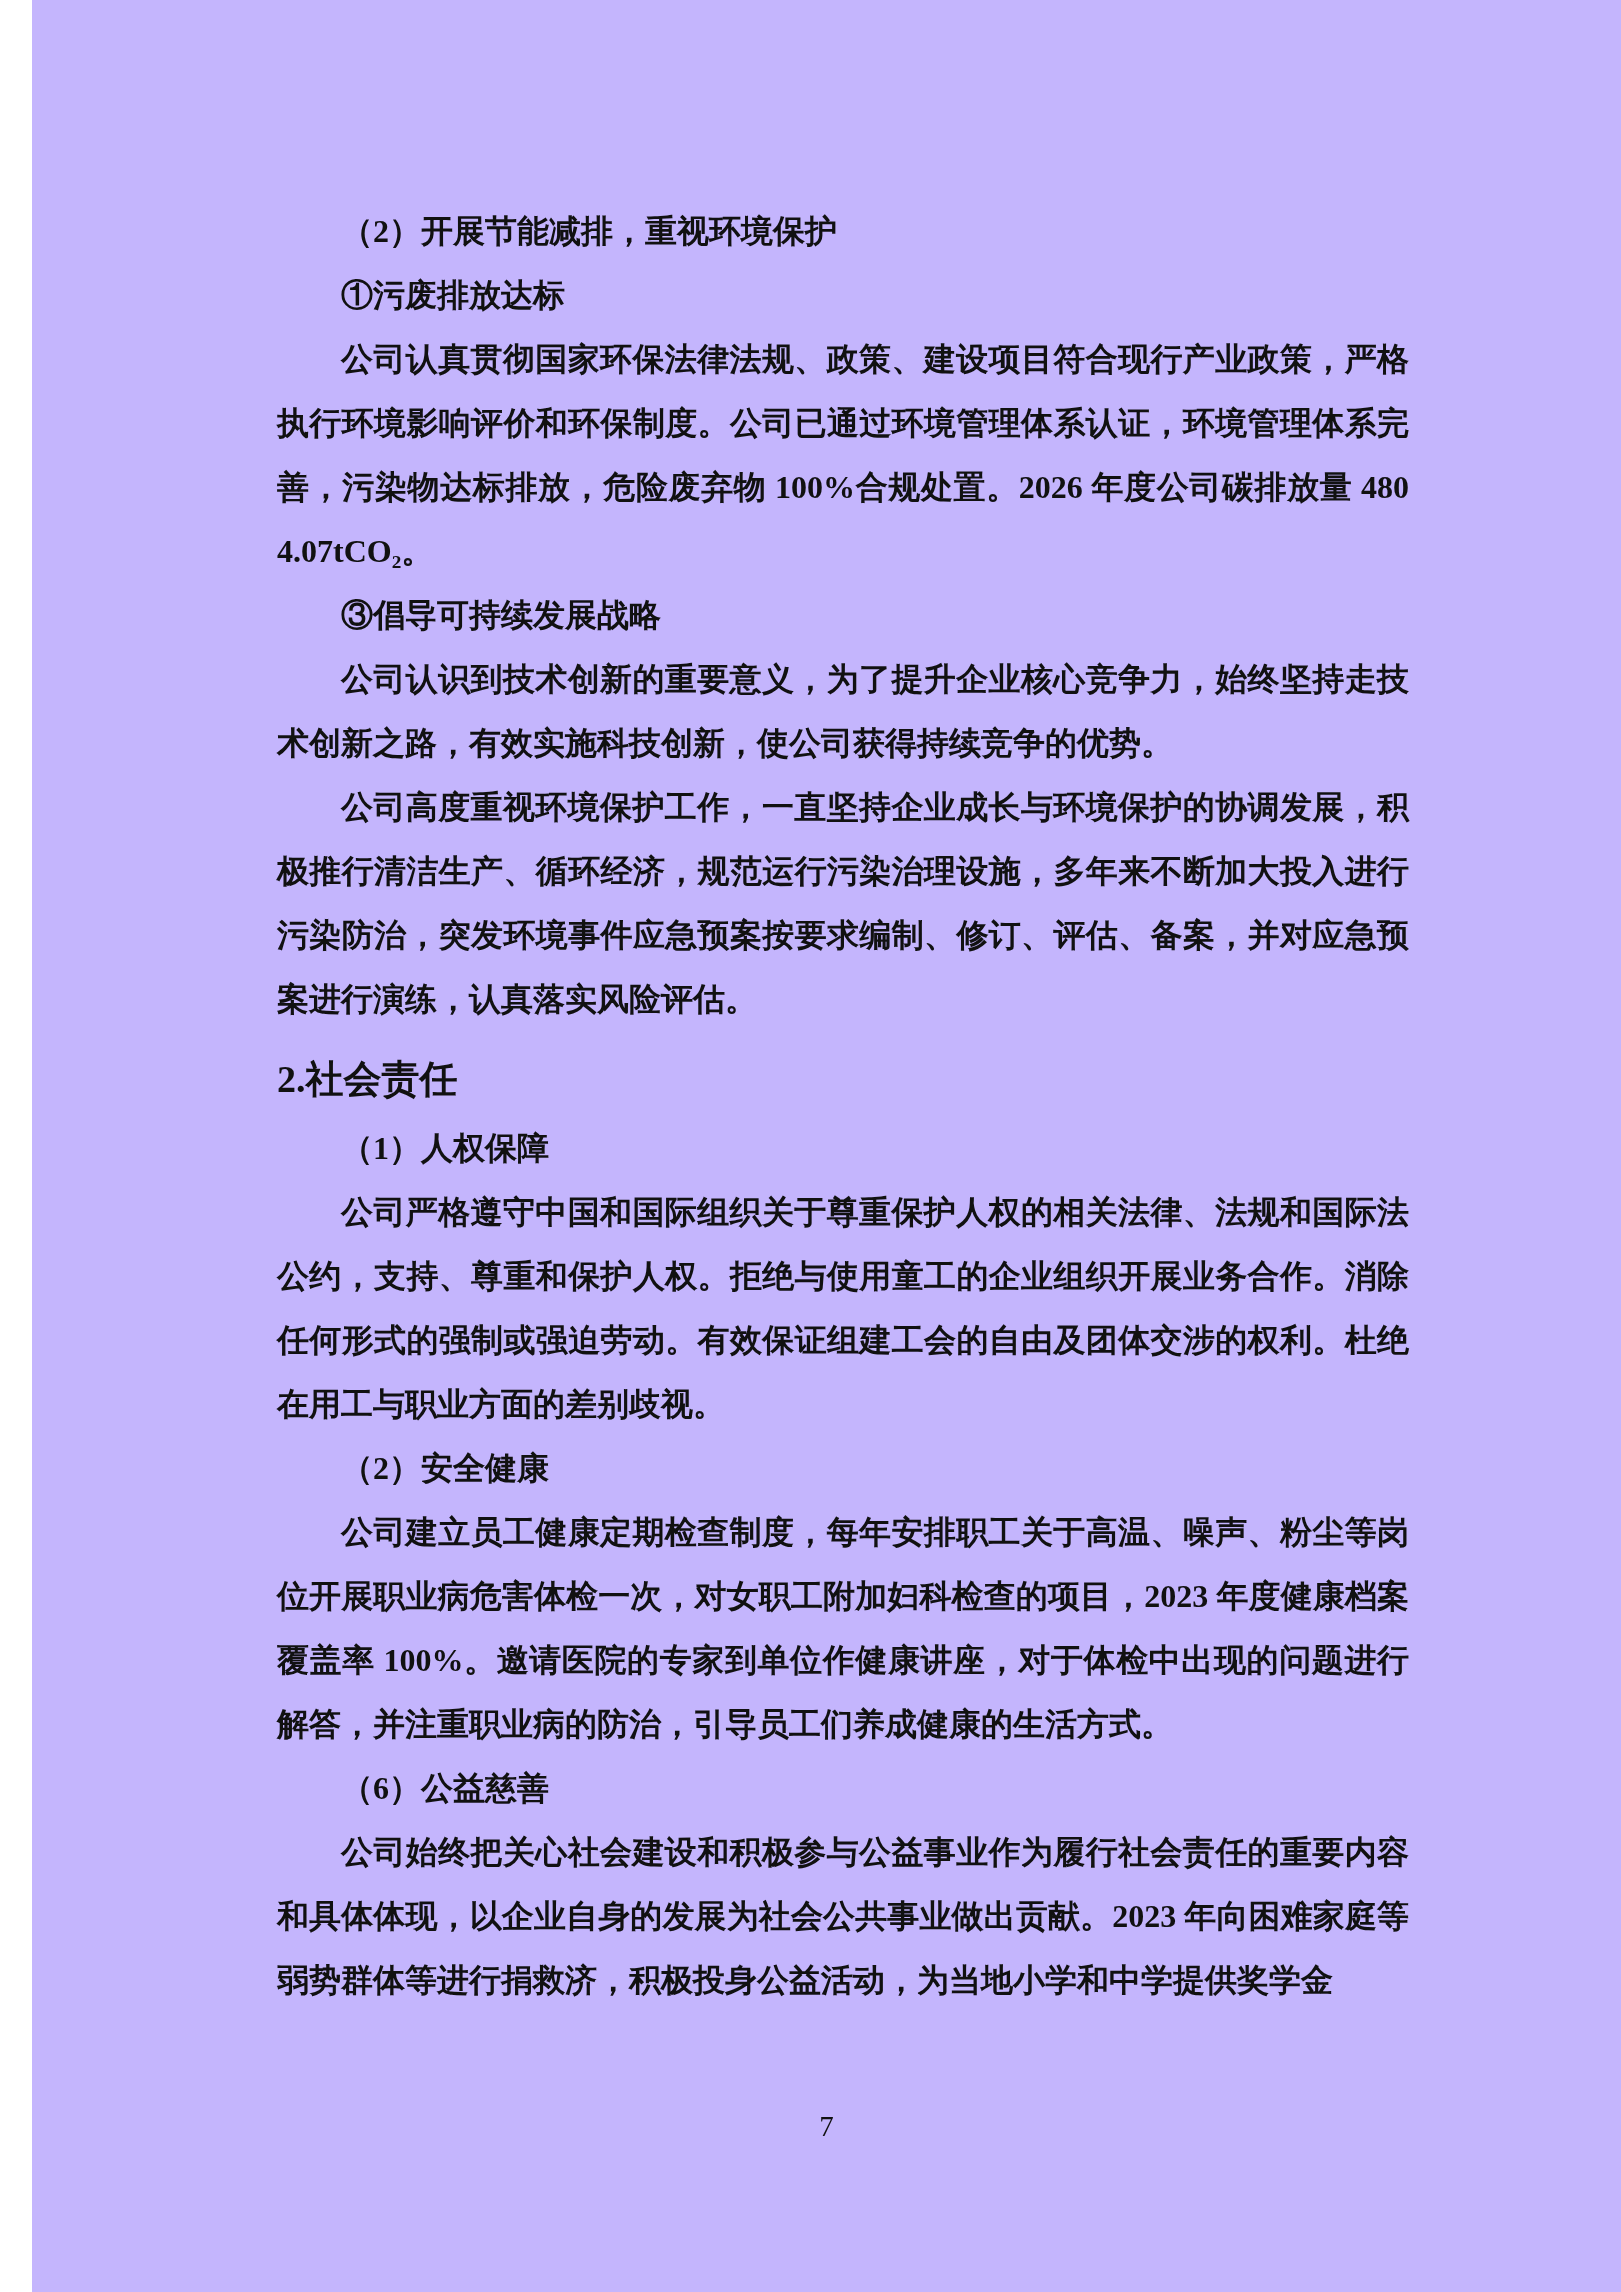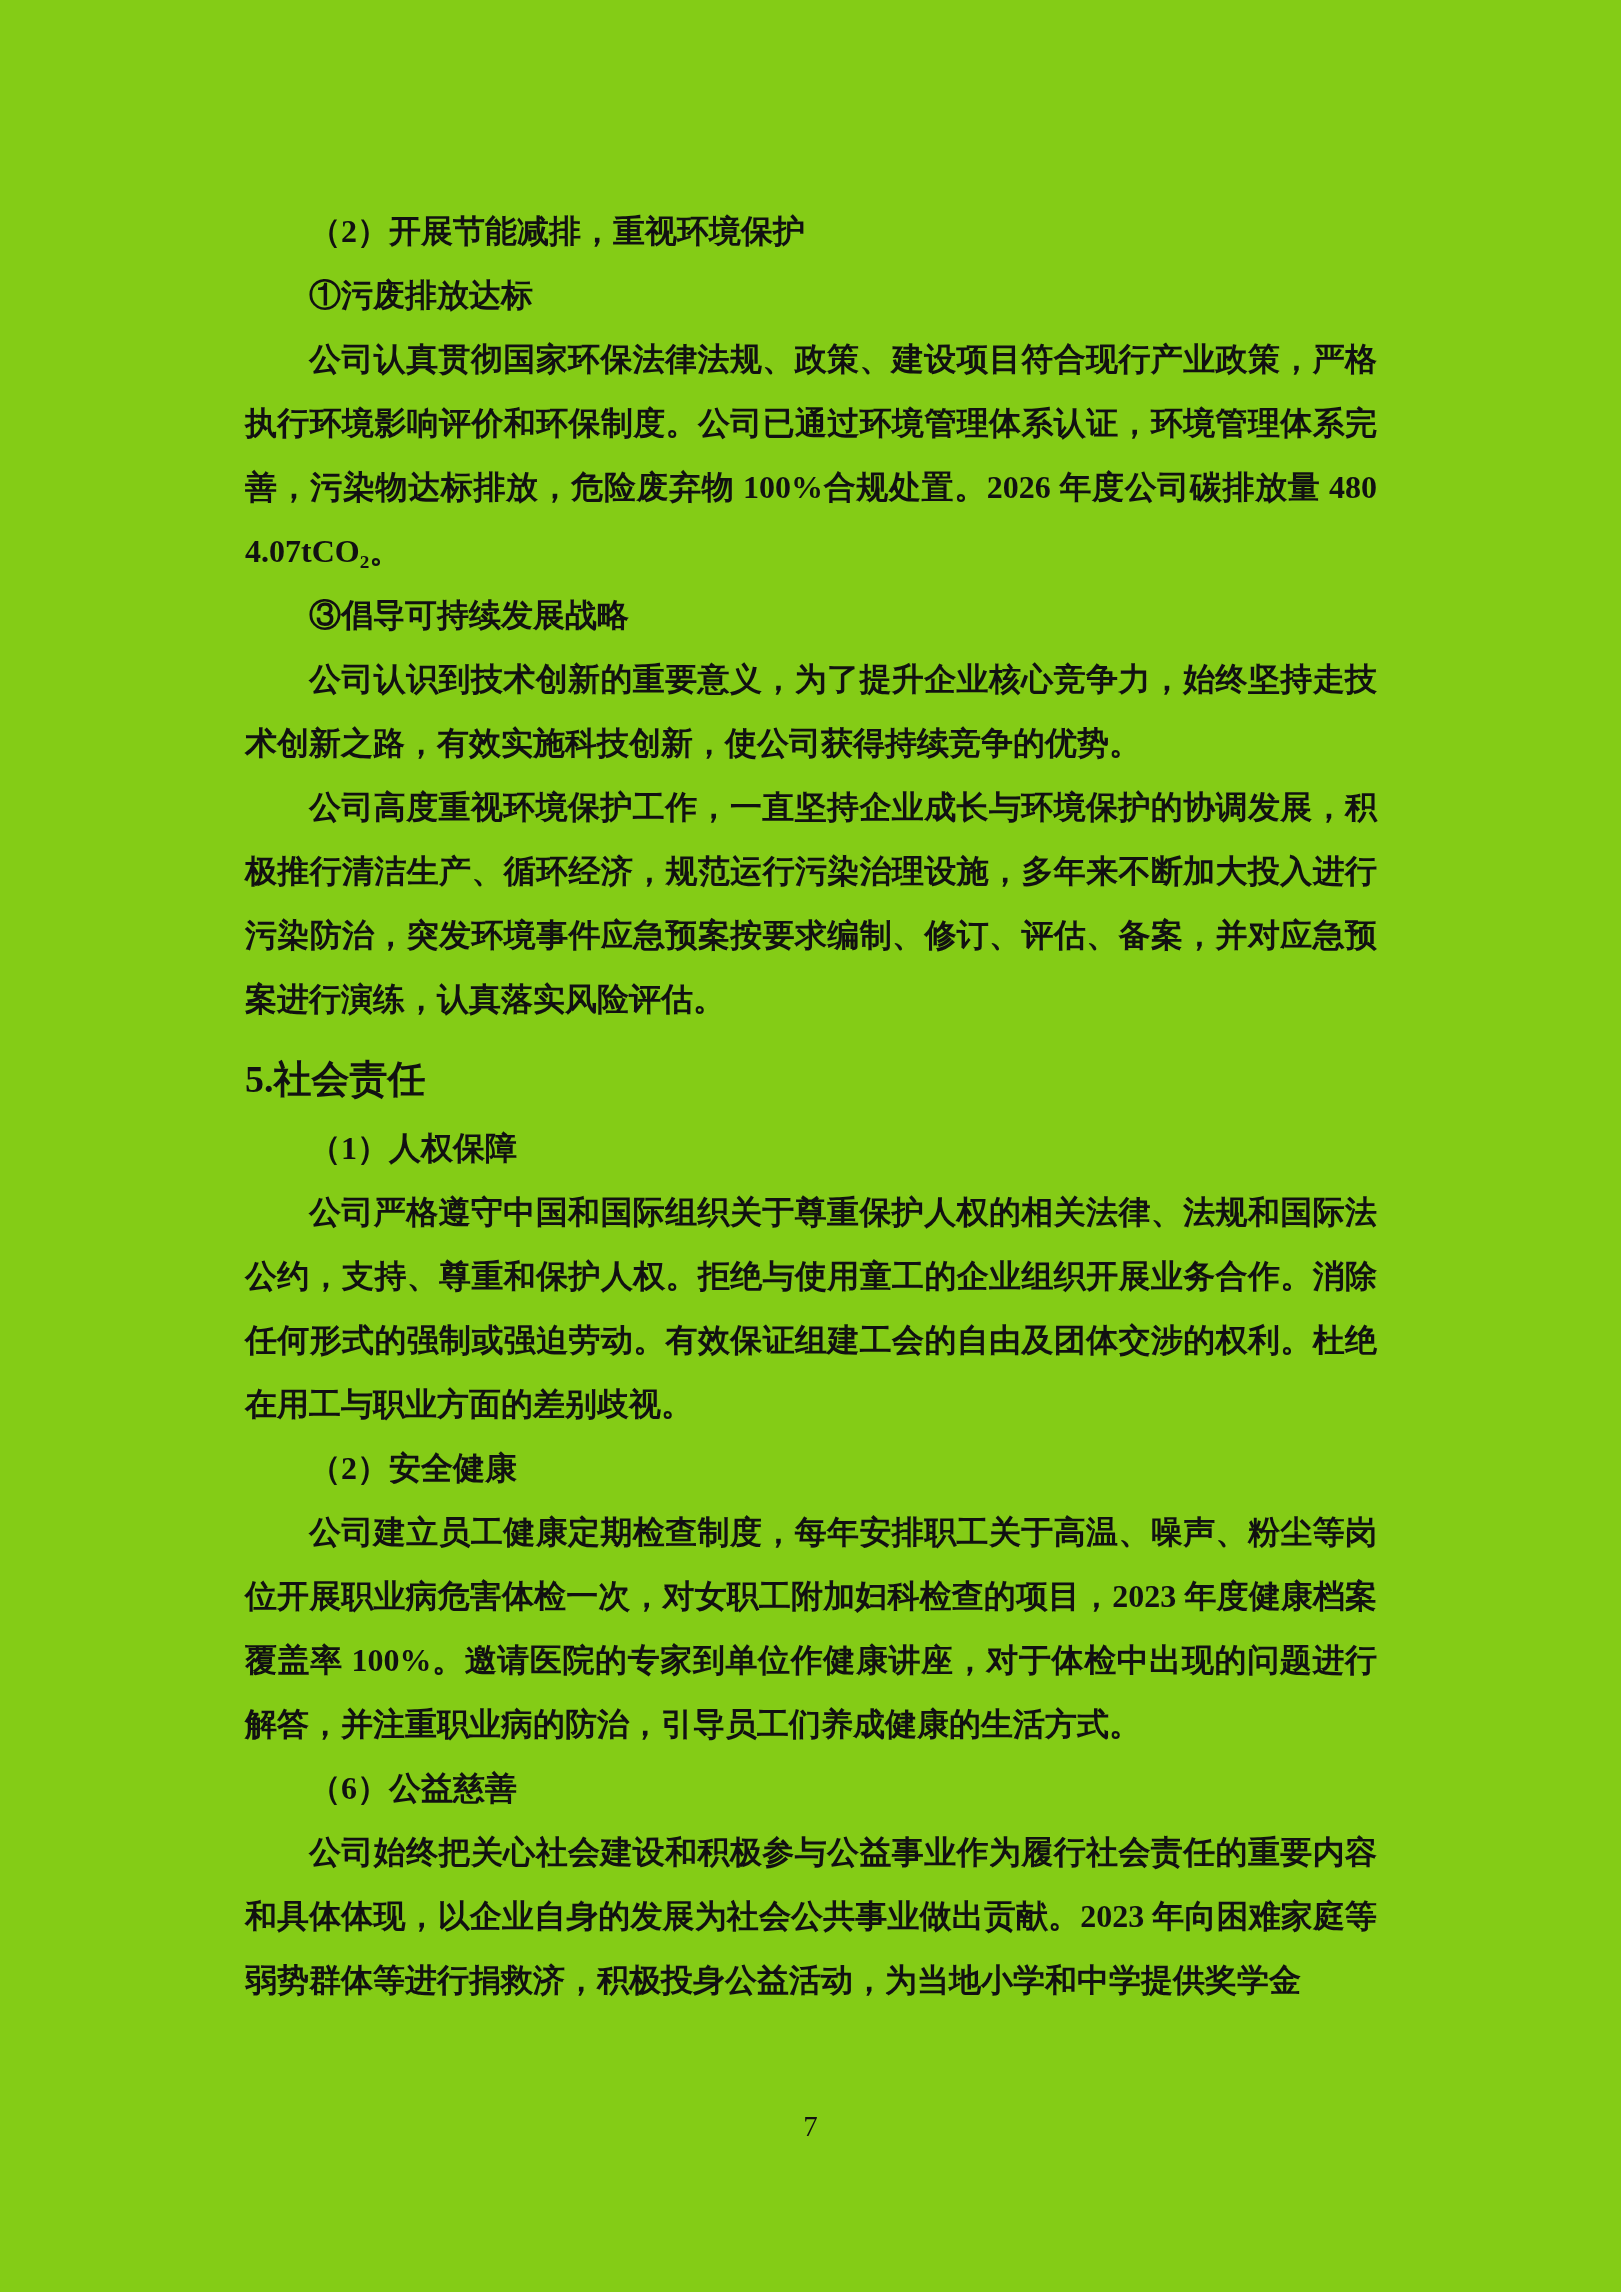--- a/index.html
+++ b/index.html
@@ -7,21 +7,22 @@
     width: 1621px;
     height: 2293px;
     background: #ffffff;
     position: relative;
     font-family: "Liberation Serif", "DejaVu Serif", serif;
     color: #111111;
   }
   .page {
     position: absolute;
     inset: 0;
-    background: #84cc16;
+    background: #c4b5fd;
+    margin-left: 32px;
   }
   .content {
     position: absolute;
     left: 245px;
     top: 199px;
     width: 1132px;
   }
   .blk {
     margin: 0;
     font-size: 32px;
@@ -64,21 +65,21 @@
 <body>
 
 <div class="page">
   <main class="content" id="content">
       <h2 class="blk subheading">（2）开展节能减排，重视环境保护</h2>
       <p class="blk item">①污废排放达标</p>
       <p class="blk paragraph">公司认真贯彻国家环保法律法规、政策、建设项目符合现行产业政策，严格执行环境影响评价和环保制度。公司已通过环境管理体系认证，环境管理体系完善，污染物达标排放，危险废弃物 100%合规处置。2026 年度公司碳排放量 4804.07tCO₂。</p>
       <p class="blk item">③倡导可持续发展战略</p>
       <p class="blk paragraph">公司认识到技术创新的重要意义，为了提升企业核心竞争力，始终坚持走技术创新之路，有效实施科技创新，使公司获得持续竞争的优势。</p>
       <p class="blk paragraph">公司高度重视环境保护工作，一直坚持企业成长与环境保护的协调发展，积极推行清洁生产、循环经济，规范运行污染治理设施，多年来不断加大投入进行污染防治，突发环境事件应急预案按要求编制、修订、评估、备案，并对应急预案进行演练，认真落实风险评估。</p>
-      <h1 class="blk heading">5.社会责任</h1>
+      <h1 class="blk heading">2.社会责任</h1>
       <h2 class="blk subheading">（1）人权保障</h2>
       <p class="blk paragraph">公司严格遵守中国和国际组织关于尊重保护人权的相关法律、法规和国际法公约，支持、尊重和保护人权。拒绝与使用童工的企业组织开展业务合作。消除任何形式的强制或强迫劳动。有效保证组建工会的自由及团体交涉的权利。杜绝在用工与职业方面的差别歧视。</p>
       <h2 class="blk subheading">（2）安全健康</h2>
       <p class="blk paragraph">公司建立员工健康定期检查制度，每年安排职工关于高温、噪声、粉尘等岗位开展职业病危害体检一次，对女职工附加妇科检查的项目，2023 年度健康档案覆盖率 100%。邀请医院的专家到单位作健康讲座，对于体检中出现的问题进行解答，并注重职业病的防治，引导员工们养成健康的生活方式。</p>
       <h2 class="blk subheading">（6）公益慈善</h2>
       <p class="blk paragraph">公司始终把关心社会建设和积极参与公益事业作为履行社会责任的重要内容和具体体现，以企业自身的发展为社会公共事业做出贡献。2023 年向困难家庭等弱势群体等进行捐救济，积极投身公益活动，为当地小学和中学提供奖学金</p>
     </main>
   <footer class="page-footer">
     <span class="page-number">7</span>
   </footer>

